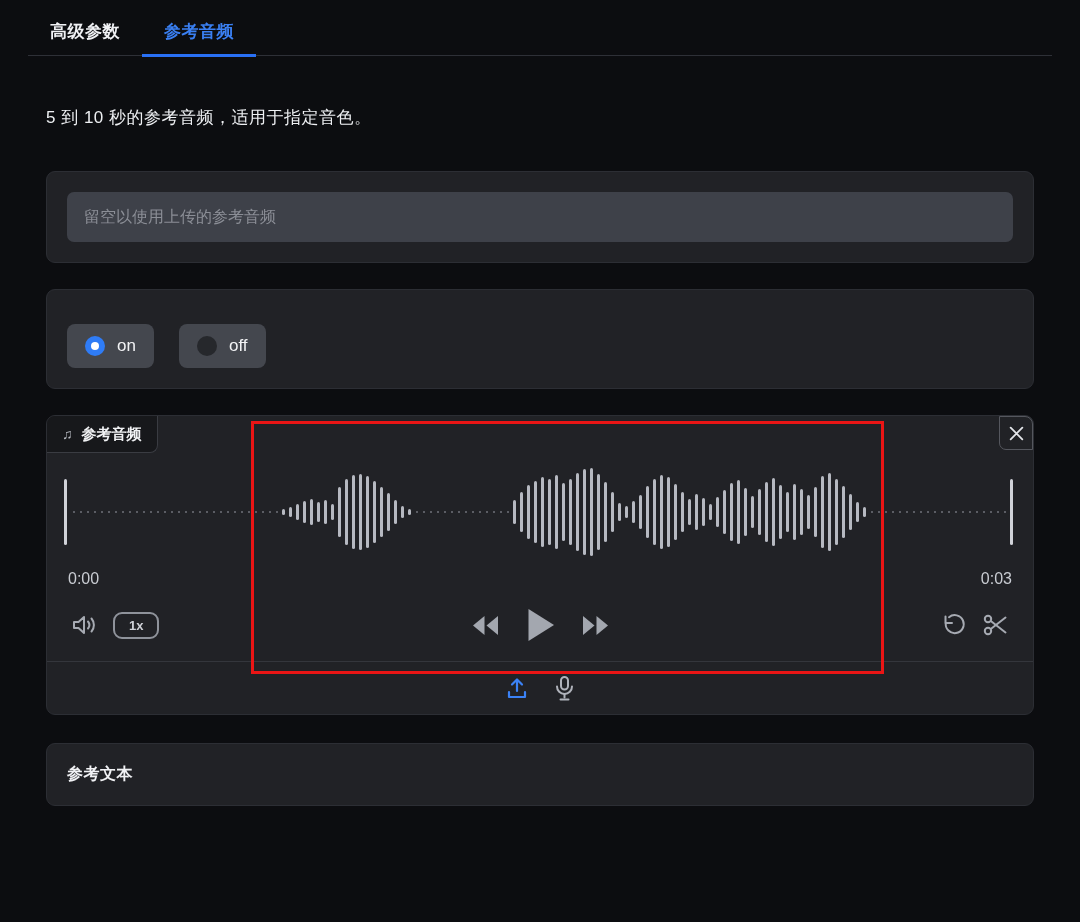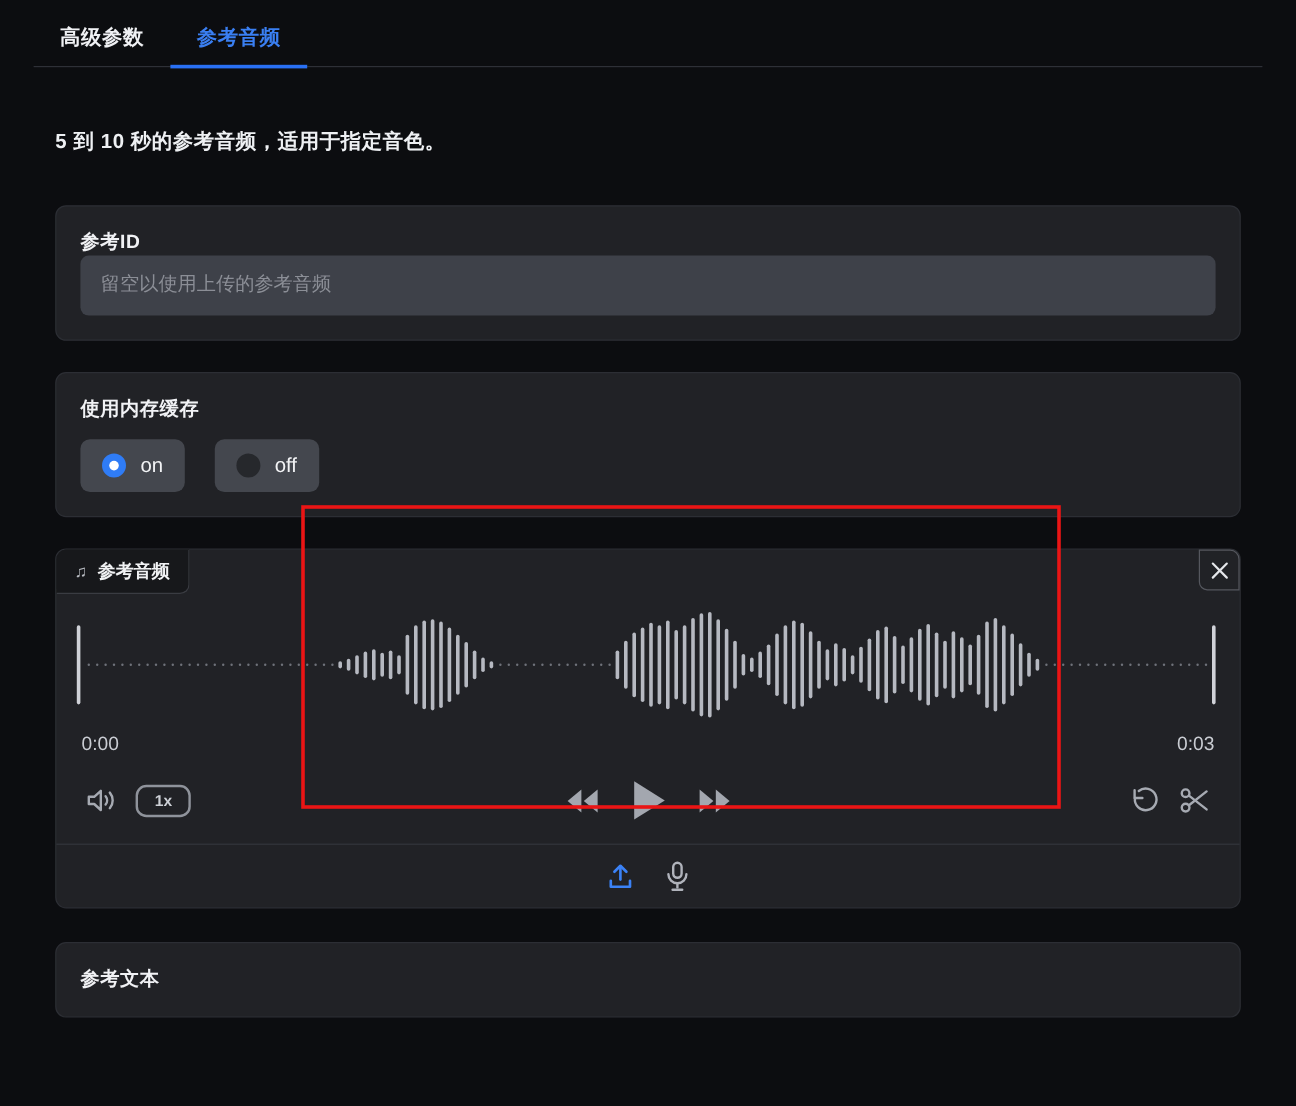--- a/index.html
+++ b/index.html
@@ -29,21 +29,21 @@
     margin-bottom:-2px;
     cursor:pointer;
     letter-spacing:.5px;
   }
   .tab.active { color:#3a7ff2; border-bottom-color:#2970f5; }
 
   
   .description {
     margin:50px 46px 0;
     font-size:17px;
-    font-weight:700;
+    font-weight:400;
     color:#eef0f3;
     letter-spacing:.5px;
   }
 
   
   .card {
     margin:0 46px;
     background:#212226;
     border:1px solid #2c2e34;
     border-radius:9px;
@@ -171,26 +171,24 @@
 <body>
 
 <div class="tab-bar">
   <div class="tab">高级参数</div>
   <div class="tab active">参考音频</div>
 </div>
 
 <div class="description">5 到 10 秒的参考音频，适用于指定音色。</div>
 
 <div class="card pad" id="card-reference-id">
-  <div class="card-label">参考ID</div>
   <input class="text-input" type="text" placeholder="留空以使用上传的参考音频" style="">
 </div>
 
 <div class="card pad" id="card-memory-cache">
-  <div class="card-label">使用内存缓存</div>
   <div class="pill-row">
     <div class="pill selected">
       <span class="radio-circle"></span>
       <span>on</span>
     </div>
     <div class="pill">
       <span class="radio-circle"></span>
       <span>off</span>
     </div>
   </div>

